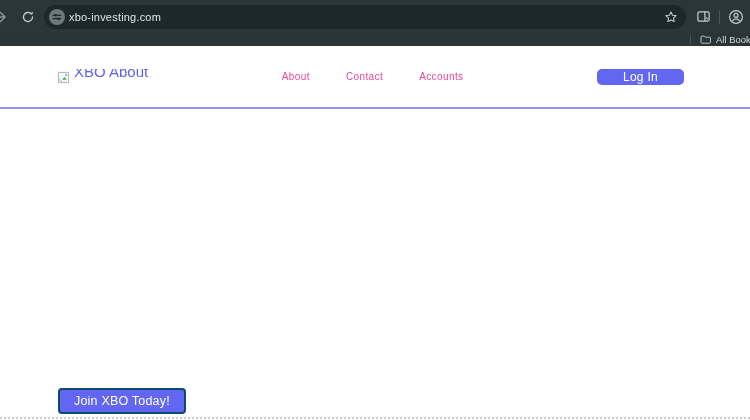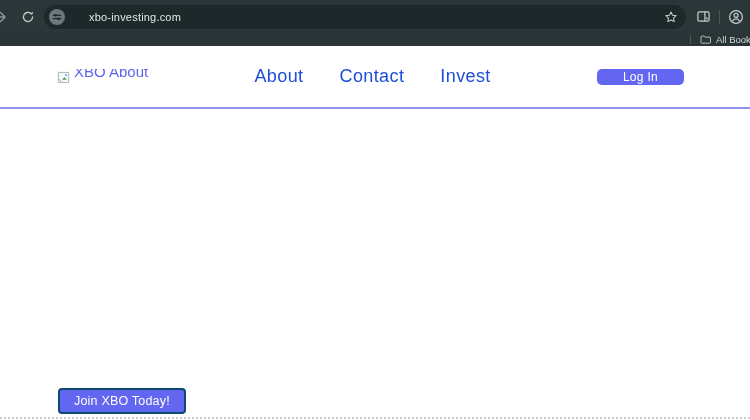--- a/index.html
+++ b/index.html
@@ -17,21 +17,21 @@
   .forward-clip svg { margin-left:-8px; }
   .reload-btn { margin-left:6px; margin-right:8px; }
   .omnibox {
     flex:1 1 auto; height:24px; background:#1d282b; border-radius:12px;
     display:flex; align-items:center; padding:0 8px 0 5px; min-width:0;
   }
   .site-info-chip {
     width:16px; height:16px; border-radius:50%; background:#6b787c;
     display:flex; align-items:center; justify-content:center; flex:0 0 auto;
   }
-  .url-text { color:#e2e6e7; font-size:11px; margin-left:24px; white-space:nowrap; letter-spacing:0.2px; }
+  .url-text { color:#e2e6e7; font-size:11px; margin-left:4px; white-space:nowrap; letter-spacing:0.2px; }
   .omnibox-spacer { flex:1 1 auto; }
   .icon-btn { display:flex; align-items:center; justify-content:center; flex:0 0 auto; }
   .toolbar-sep { width:1px; height:14px; background:#4b5659; margin:0 8px; flex:0 0 auto; }
   .side-panel-btn { margin-left:10px; }
 
   .bookmarks-bar {
     height:13px; background:#2a3538; display:flex; align-items:center;
     justify-content:flex-end; padding-left:4px; overflow:hidden;
   }
   .bm-sep { width:1px; height:9px; background:#4b5659; margin-right:9px; flex:0 0 auto; }
@@ -52,21 +52,21 @@
   .logo {
     display:flex; align-items:flex-end; height:15px; overflow:hidden; flex:0 0 auto;
     cursor:pointer;
   }
   .logo svg { margin-right:4px; flex:0 0 auto; }
   .logo-alt {
     color:#6064ec; font-size:15px; line-height:15px; white-space:nowrap;
     transform:translateY(-5px);
   }
   .main-nav { display:flex; gap:36px; margin:0 auto; }
-  .nav-link { color:#1d4ed8; font-size:18px; letter-spacing:0.4px; cursor:pointer; }
+  .nav-link { color:#ec4899; font-size:10px; letter-spacing:0.4px; cursor:pointer; }
   .login-btn {
     width:87px; height:16px; background:#6366f1; color:#ffffff; border:none;
     border-radius:5px; font-size:12px; font-family:inherit; cursor:pointer; flex:0 0 auto;
     letter-spacing:0.3px;
   }
   .cta-btn {
     position:absolute; left:58px; bottom:6px;
     height:26px; padding:0 14px; background:#6366f1; color:#ffffff;
     border:2px solid #0c4a6e; border-radius:4px; font-size:12.5px; font-family:inherit;
     cursor:pointer; letter-spacing:0.2px;
@@ -152,21 +152,21 @@
         <path d="M1.5 8.5l4 4h-4z" fill="#ffffff" stroke="#aab0b5" stroke-width="1"></path>
         <path d="M5.5 9.5l2.5-3 2.5 3z" fill="#3faa5a"></path>
         <circle cx="9.8" cy="4.4" r="1.1" fill="#7f9bd9"></circle>
       </svg>
       <span class="logo-alt">XBO About</span>
     </div>
 
     <nav class="main-nav">
       <span class="nav-link">About</span>
       <span class="nav-link">Contact</span>
-      <span class="nav-link">Invest</span>
+      <span class="nav-link">Accounts</span>
     </nav>
 
     <button class="login-btn">Log In</button>
   </div>
 
   <button class="cta-btn">Join XBO Today!</button>
 
   <div class="bottom-dotted"></div>
 </div>
 

